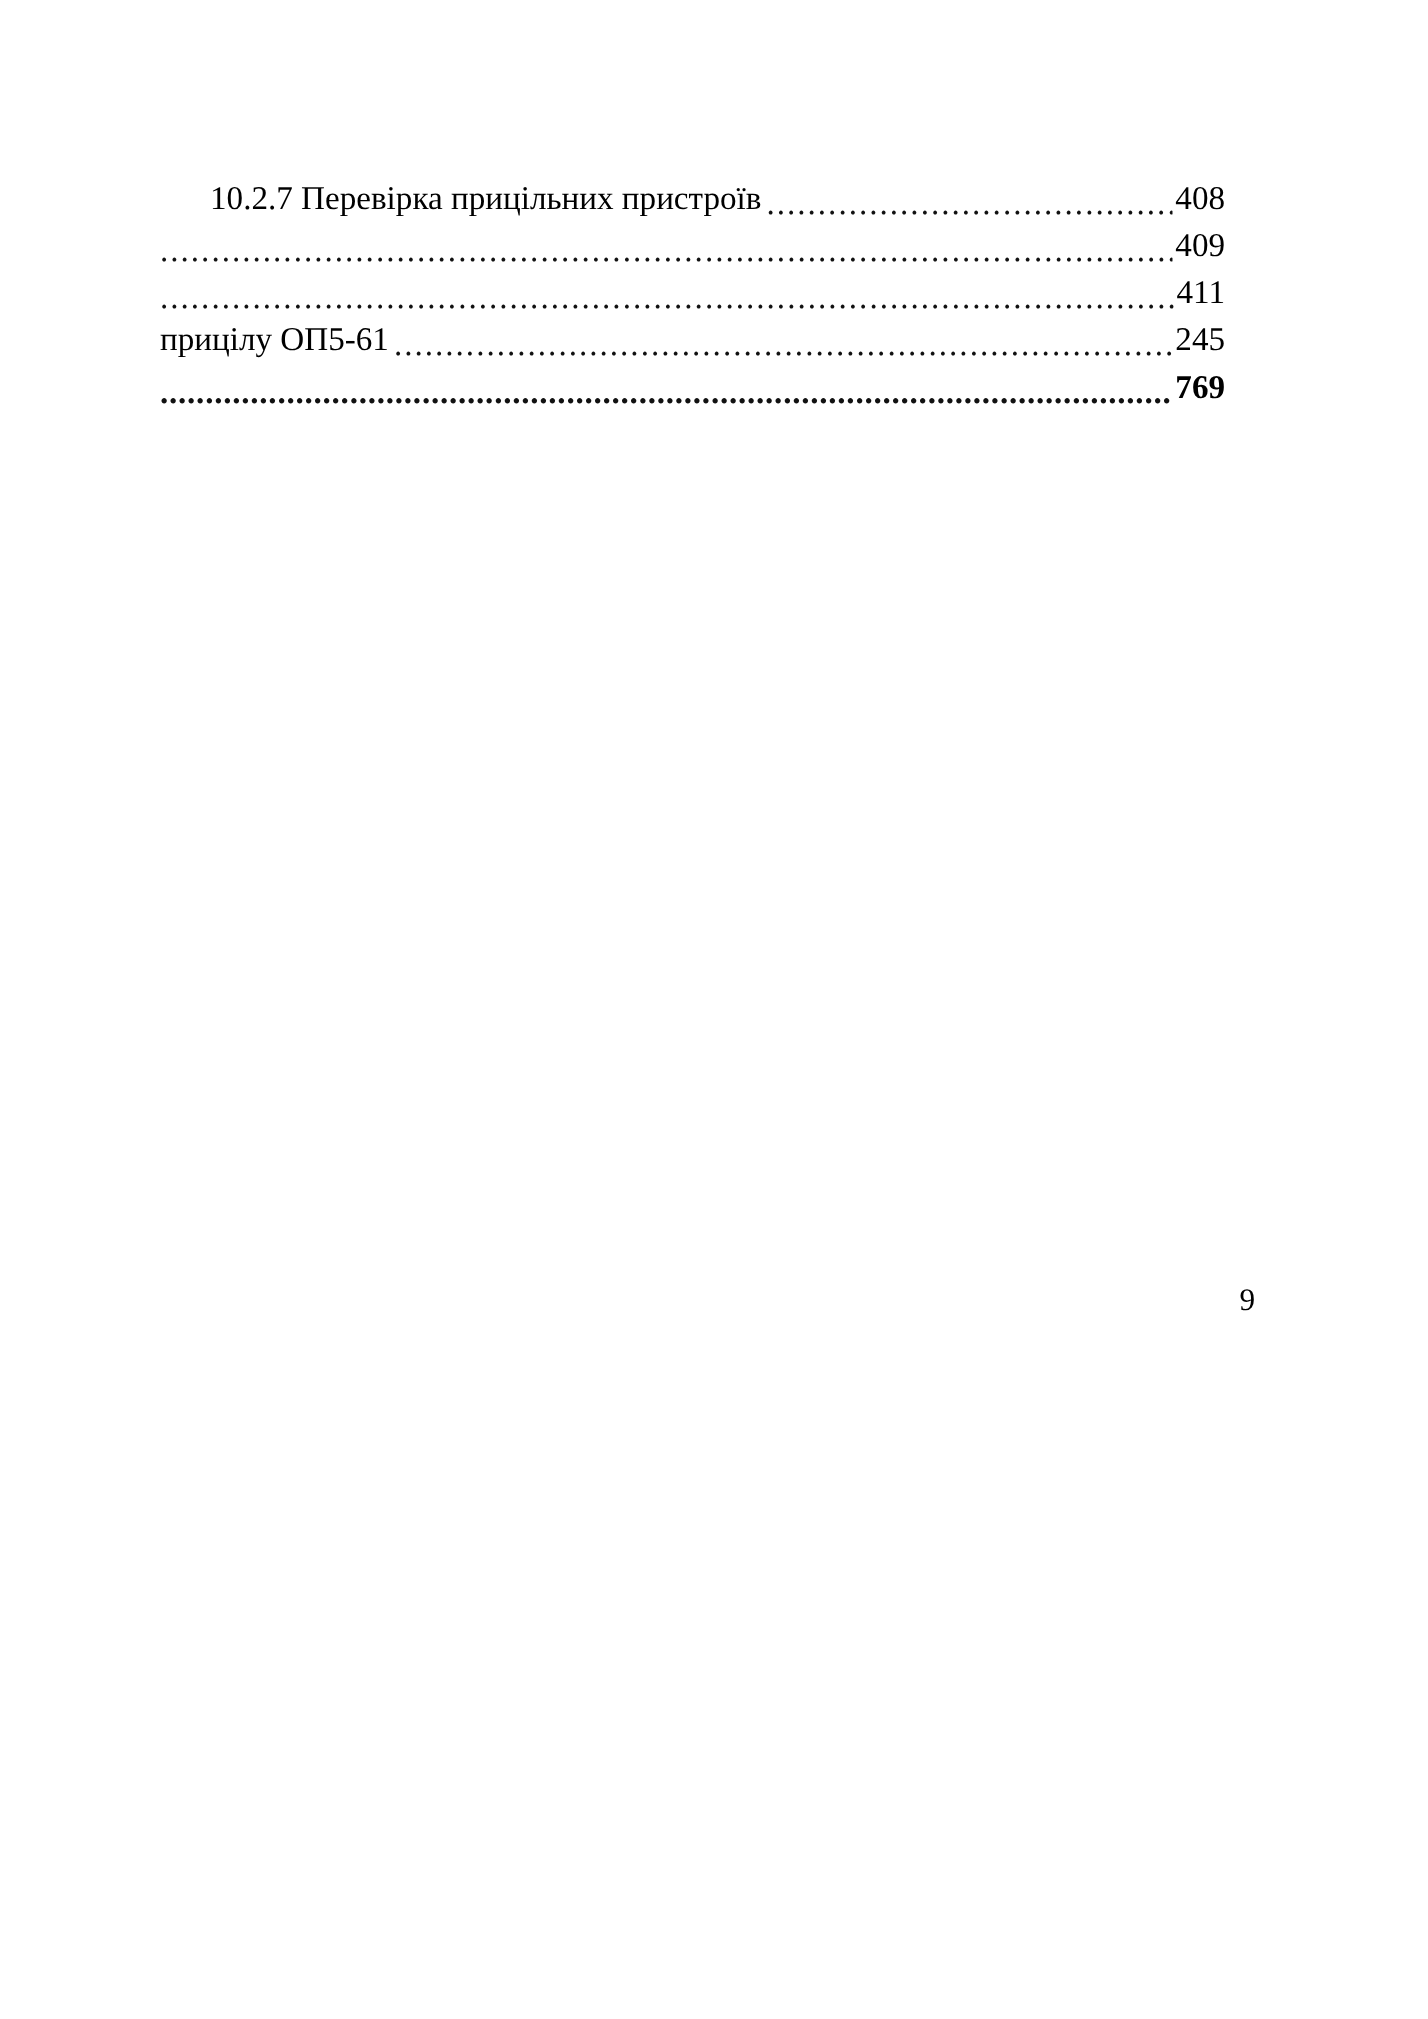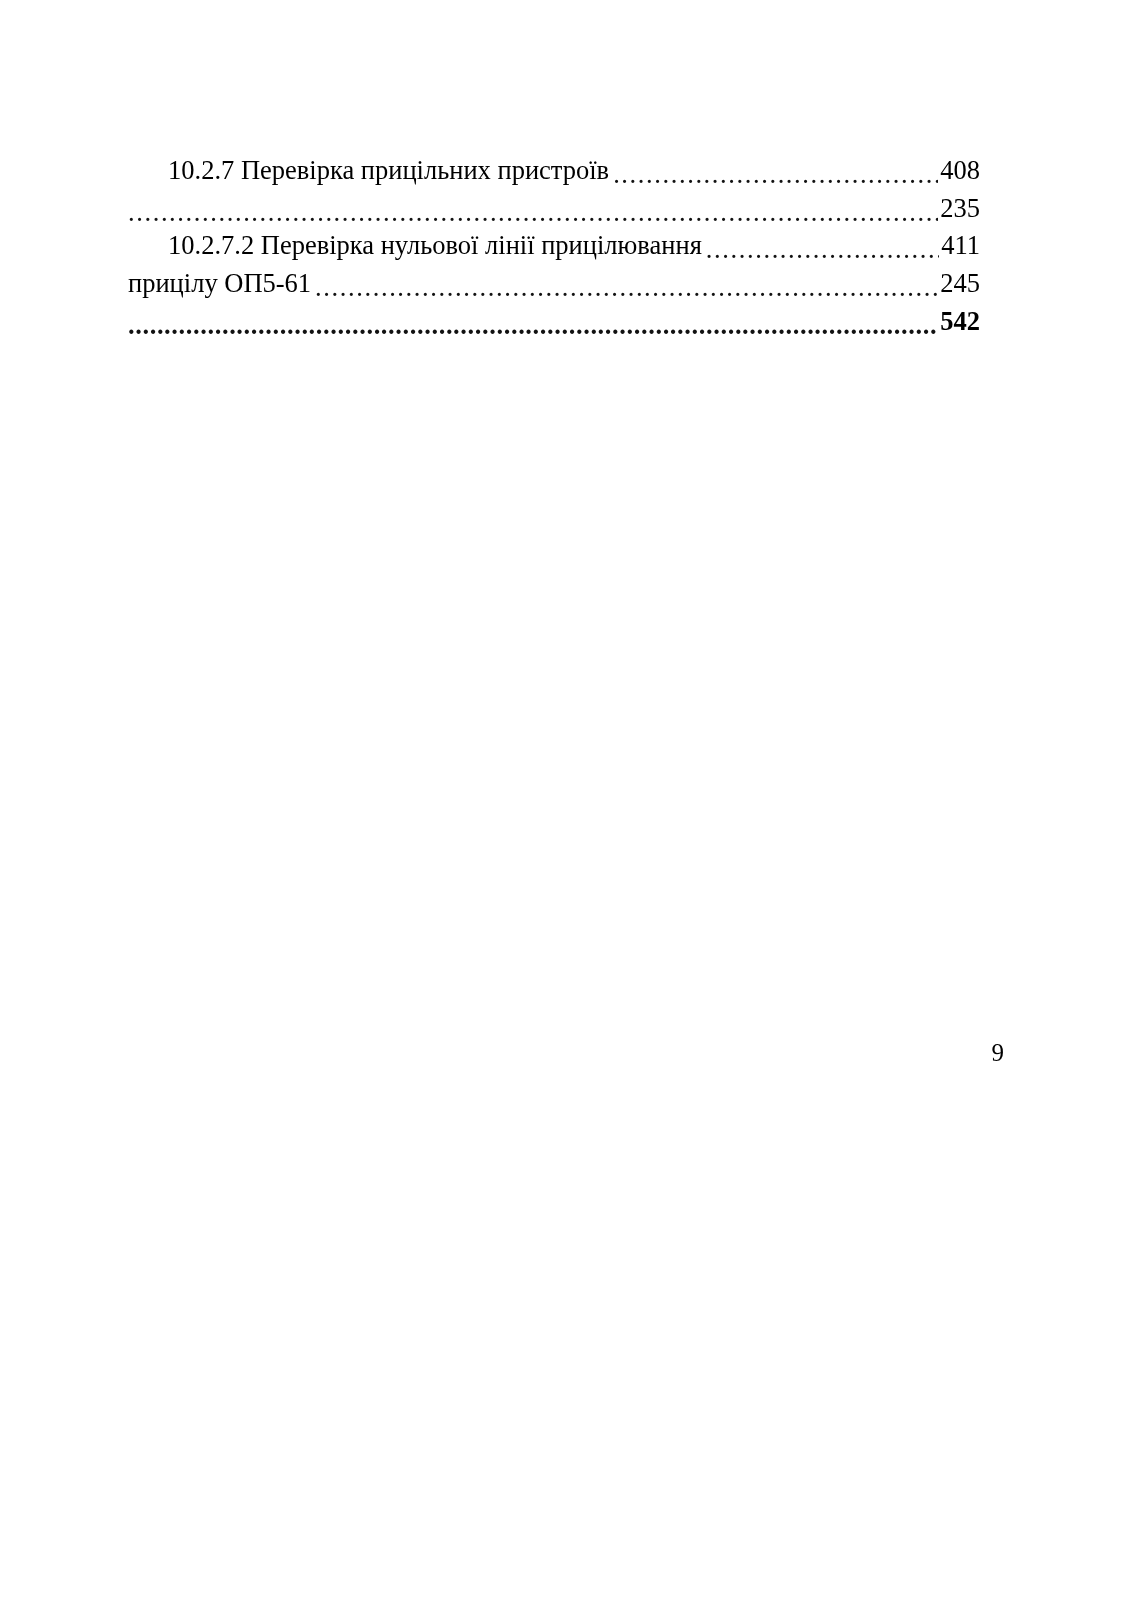--- a/index.html
+++ b/index.html
@@ -5,21 +5,21 @@
   html, body {
     margin: 0;
     padding: 0;
     background: #ffffff;
   }
   .page {
     position: relative;
     width: 1142px;
     height: 1263px;
     background: #ffffff;
-    margin: 12px auto;
+    margin: 0 auto;
     overflow: hidden;
     font-family: "Liberation Serif", serif;
     color: #000000;
   }
   .toc {
     position: absolute;
     left: 128px;
     top: 140px;
     width: 852px;
   }
@@ -88,39 +88,38 @@
   <div class="toc">
 
     <div class="toc-entry indented">
       <span class="title">10.2.7 Перевірка прицільних пристроїв</span>
       <span class="leader">.................................................................................................................</span>
       <span class="page-num">408</span>
     </div>
 
     <div class="toc-entry indented">
       <span class="leader">.................................................................................................................</span>
-      <span class="page-num">235</span>
+      <span class="page-num">409</span>
     </div>
 
     <div class="toc-entry indented">
-      <span class="title">10.2.7.2 Перевірка нульової лінії прицілювання</span>
       <span class="leader">.................................................................................................................</span>
       <span class="page-num">411</span>
     </div>
 
     <div class="toc-entry multiline">
       <span class="line2">
         <span class="title">прицілу ОП5-61</span>
         <span class="leader">.................................................................................................................</span>
         <span class="page-num">245</span>
       </span>
     </div>
 
     <div class="toc-entry bold">
       <span class="leader">.................................................................................................................</span>
-      <span class="page-num bold">542</span>
+      <span class="page-num bold">769</span>
     </div>
 
   </div>
 
   <div class="folio">9</div>
 
 </div>
 
 </body></html>

